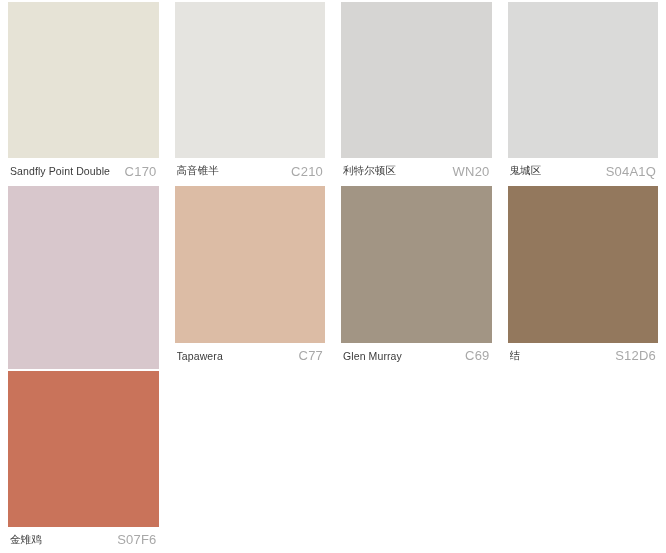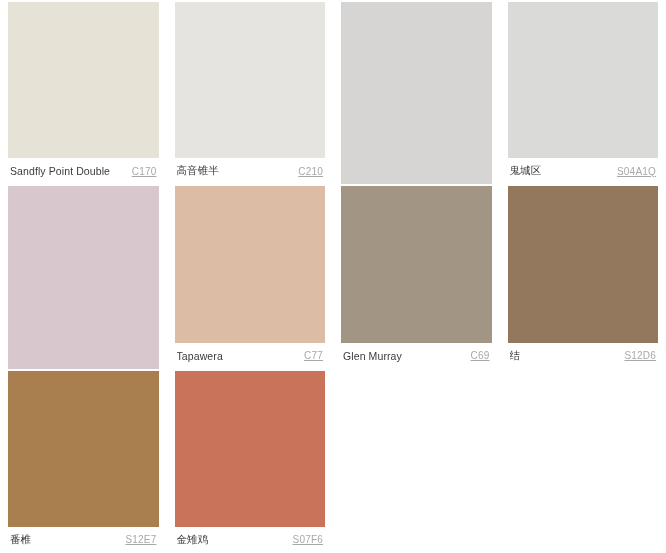--- a/index.html
+++ b/index.html
@@ -52,26 +52,25 @@
     font-size: 10.5px;
     color: #3b3b3b;
     letter-spacing: 0.1px;
     white-space: nowrap;
     overflow: hidden;
     text-overflow: ellipsis;
     padding-right: 6px;
   }
 
   .swatch-code {
-    font-size: 10px;
+    font-size: 13px;
     color: #a8a8a8;
     letter-spacing: 0.2px;
     white-space: nowrap;
     flex: 0 0 auto;
-    text-decoration: underline;
   }
 </style>
 </head>
 <body>
 
 <div class="palette-grid">
     <div class="swatch-card">
       <div class="swatch-color" style="background: rgb(230, 227, 214);"></div>
       <div class="swatch-caption">
         <span class="swatch-name">Sandfly Point Double</span>
@@ -80,20 +79,24 @@
     </div>
     <div class="swatch-card">
       <div class="swatch-color" style="background: rgb(229, 228, 224);"></div>
       <div class="swatch-caption">
         <span class="swatch-name">高音锥半</span>
         <span class="swatch-code">C210</span>
       </div>
     </div>
     <div class="swatch-card">
       <div class="swatch-color" style="background: rgb(214, 213, 211);"></div>
+      <div class="swatch-caption">
+        <span class="swatch-name">利特尔顿区</span>
+        <span class="swatch-code">WN20</span>
+      </div>
     </div>
     <div class="swatch-card">
       <div class="swatch-color" style="background: rgb(218, 218, 217);"></div>
       <div class="swatch-caption">
         <span class="swatch-name">鬼城区</span>
         <span class="swatch-code">S04A1Q</span>
       </div>
     </div>
     <div class="swatch-card">
       <div class="swatch-color" style="background: rgb(216, 199, 204);"></div>
@@ -113,26 +116,19 @@
       </div>
     </div>
     <div class="swatch-card">
       <div class="swatch-color" style="background: rgb(147, 120, 93);"></div>
       <div class="swatch-caption">
         <span class="swatch-name">结</span>
         <span class="swatch-code">S12D6</span>
       </div>
     </div>
     <div class="swatch-card">
-      <div class="swatch-color" style="background: rgb(169, 127, 79);"></div>
-      <div class="swatch-caption">
-        <span class="swatch-name">番椎</span>
-        <span class="swatch-code">S12E7</span>
-      </div>
-    </div>
-    <div class="swatch-card">
       <div class="swatch-color" style="background: rgb(201, 115, 90);"></div>
       <div class="swatch-caption">
         <span class="swatch-name">金雉鸡</span>
         <span class="swatch-code">S07F6</span>
       </div>
     </div>
   </div>
 
 </body></html>

